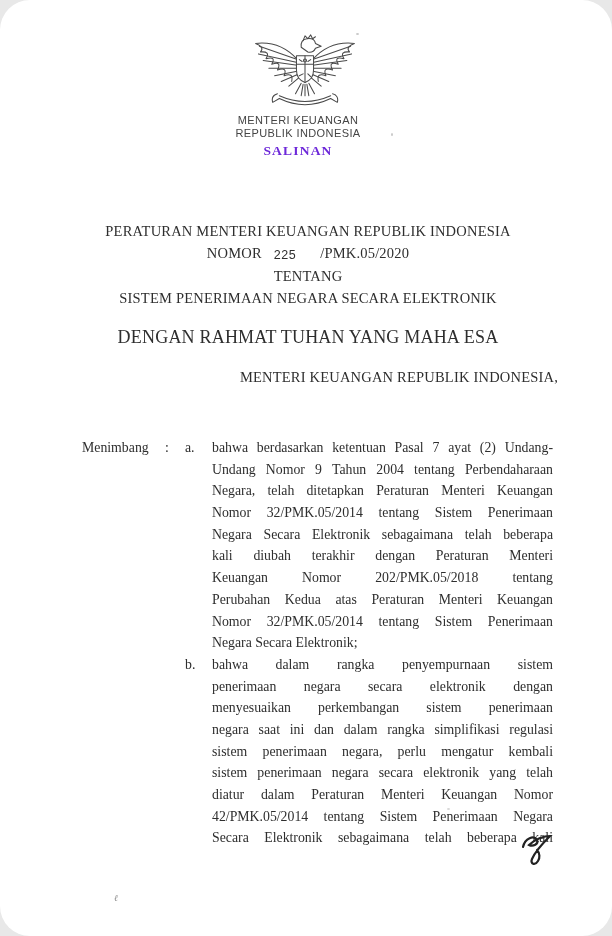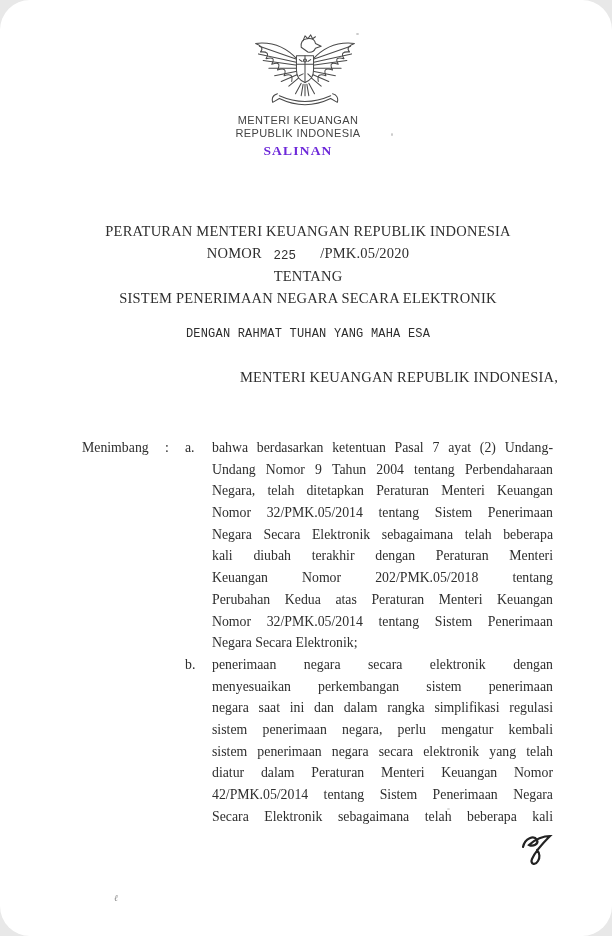--- a/index.html
+++ b/index.html
@@ -26,21 +26,21 @@
     position:absolute; left:58px; top:220px; width:500px;
     text-align:center; font-size:14.5px; line-height:22px; letter-spacing:0.2px;
   }
   .nomor-number {
     font-family:"Liberation Sans","DejaVu Sans",sans-serif;
     font-size:12.5px; letter-spacing:0.5px;
     margin:0 24px 0 12px; position:relative; top:1px;
   }
   .invocation {
     position:absolute; left:58px; top:327px; width:500px;
-    text-align:center; font-size:12px; letter-spacing:0.2px;font-family:Liberation Mono, monospace;
+    text-align:center; font-size:18px; letter-spacing:0.2px;
   }
   .authority {
     position:absolute; left:58px; top:369px; width:500px;
     text-align:right; font-size:14.5px; letter-spacing:0.2px;
   }
   
   .considerations { position:absolute; left:82px; top:437px; width:471px; font-size:13.8px; }
   .crow { display:flex; align-items:flex-start; }
   .clabel  { width:83px;  line-height:21.7px; }
   .ccolon  { width:20px;  line-height:21.7px; }
@@ -128,20 +128,21 @@
         <div class="cline">Perubahan Kedua atas Peraturan Menteri Keuangan</div>
         <div class="cline">Nomor 32/PMK.05/2014 tentang Sistem Penerimaan</div>
         <div class="cline left">Negara Secara Elektronik;</div>
       </div>
     </div>
     <div class="crow">
       <div class="clabel"></div>
       <div class="ccolon"></div>
       <div class="cmarker">b.</div>
       <div class="cbody">
+        <div class="cline">bahwa dalam rangka penyempurnaan sistem</div>
         <div class="cline">penerimaan negara secara elektronik dengan</div>
         <div class="cline">menyesuaikan perkembangan sistem penerimaan</div>
         <div class="cline">negara saat ini dan dalam rangka simplifikasi regulasi</div>
         <div class="cline">sistem penerimaan negara, perlu mengatur kembali</div>
         <div class="cline">sistem penerimaan negara secara elektronik yang telah</div>
         <div class="cline">diatur dalam Peraturan Menteri Keuangan Nomor</div>
         <div class="cline">42/PMK.05/2014 tentang Sistem Penerimaan Negara</div>
         <div class="cline">Secara Elektronik sebagaimana telah beberapa kali</div>
       </div>
     </div>

